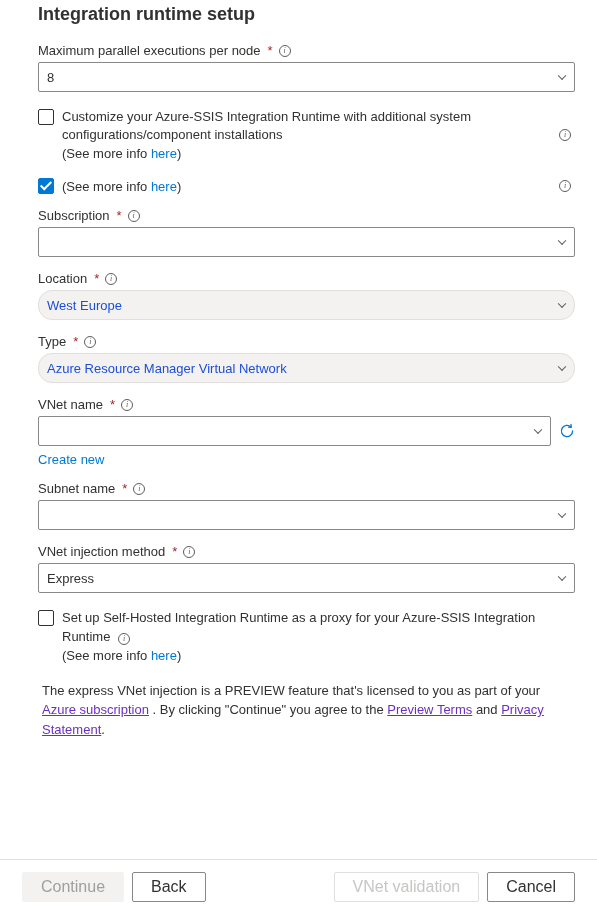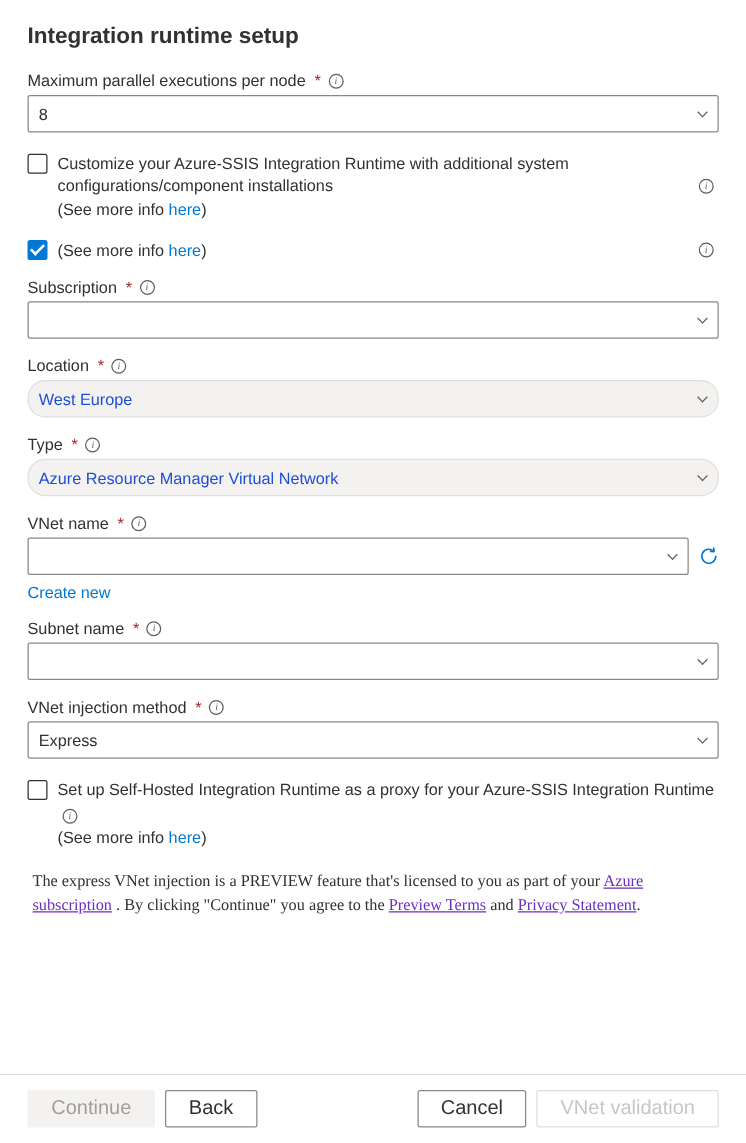--- a/index.html
+++ b/index.html
@@ -8,23 +8,24 @@
       font-size: 13px;
       color: #323130;
       background: #fff;
       width: 597px;
       height: 914px;
       position: relative;
       display: flex;
       flex-direction: column;
     }
     .content {
-      padding: 18px 22px 10px 22px;
+      padding: 4px 22px 10px 22px;
       flex: 1;
       overflow: hidden;
+      margin-left: 16px;
     }
     h1.page-title {
       font-size: 18px;
       font-weight: 600;
       color: #323130;
       margin-bottom: 18px;
     }
     h2.section-title {
       font-size: 14px;
       font-weight: 700;
@@ -149,21 +150,20 @@
       cursor: pointer;
       position: relative;
     }
     .refresh-icon svg { width: 16px; height: 16px; }
     .preview-text {
       font-size: 13px;
       color: #323130;
       margin-top: 18px;
       padding: 0 4px;
       line-height: 1.5;
-      font-family: Liberation Serif, serif;
     }
     .preview-text a { color: #6b2fbf; text-decoration: underline; }
     .footer {
       border-top: 1px solid #e1dfdd;
       padding: 12px 22px;
       display: flex;
       align-items: center;
       gap: 8px;
     }
     .footer .spacer { flex: 1; }
@@ -319,15 +319,15 @@
 
   <div class="preview-text">
     <span>The express VNet injection is a PREVIEW feature that's licensed to you as part of your </span><a>Azure subscription</a><span> . By clicking "Continue" you agree to the </span><a>Preview Terms</a><span> and </span><a>Privacy Statement</a><span>.</span>
   </div>
 </div>
 
 <div class="footer">
   <button class="btn disabled">Continue</button>
   <button class="btn">Back</button>
   <div class="spacer"></div>
+  <button class="btn ghost-disabled">VNet validation</button>
   <button class="btn">Cancel</button>
-  <button class="btn ghost-disabled">VNet validation</button>
 </div>
 
 </body></html>

